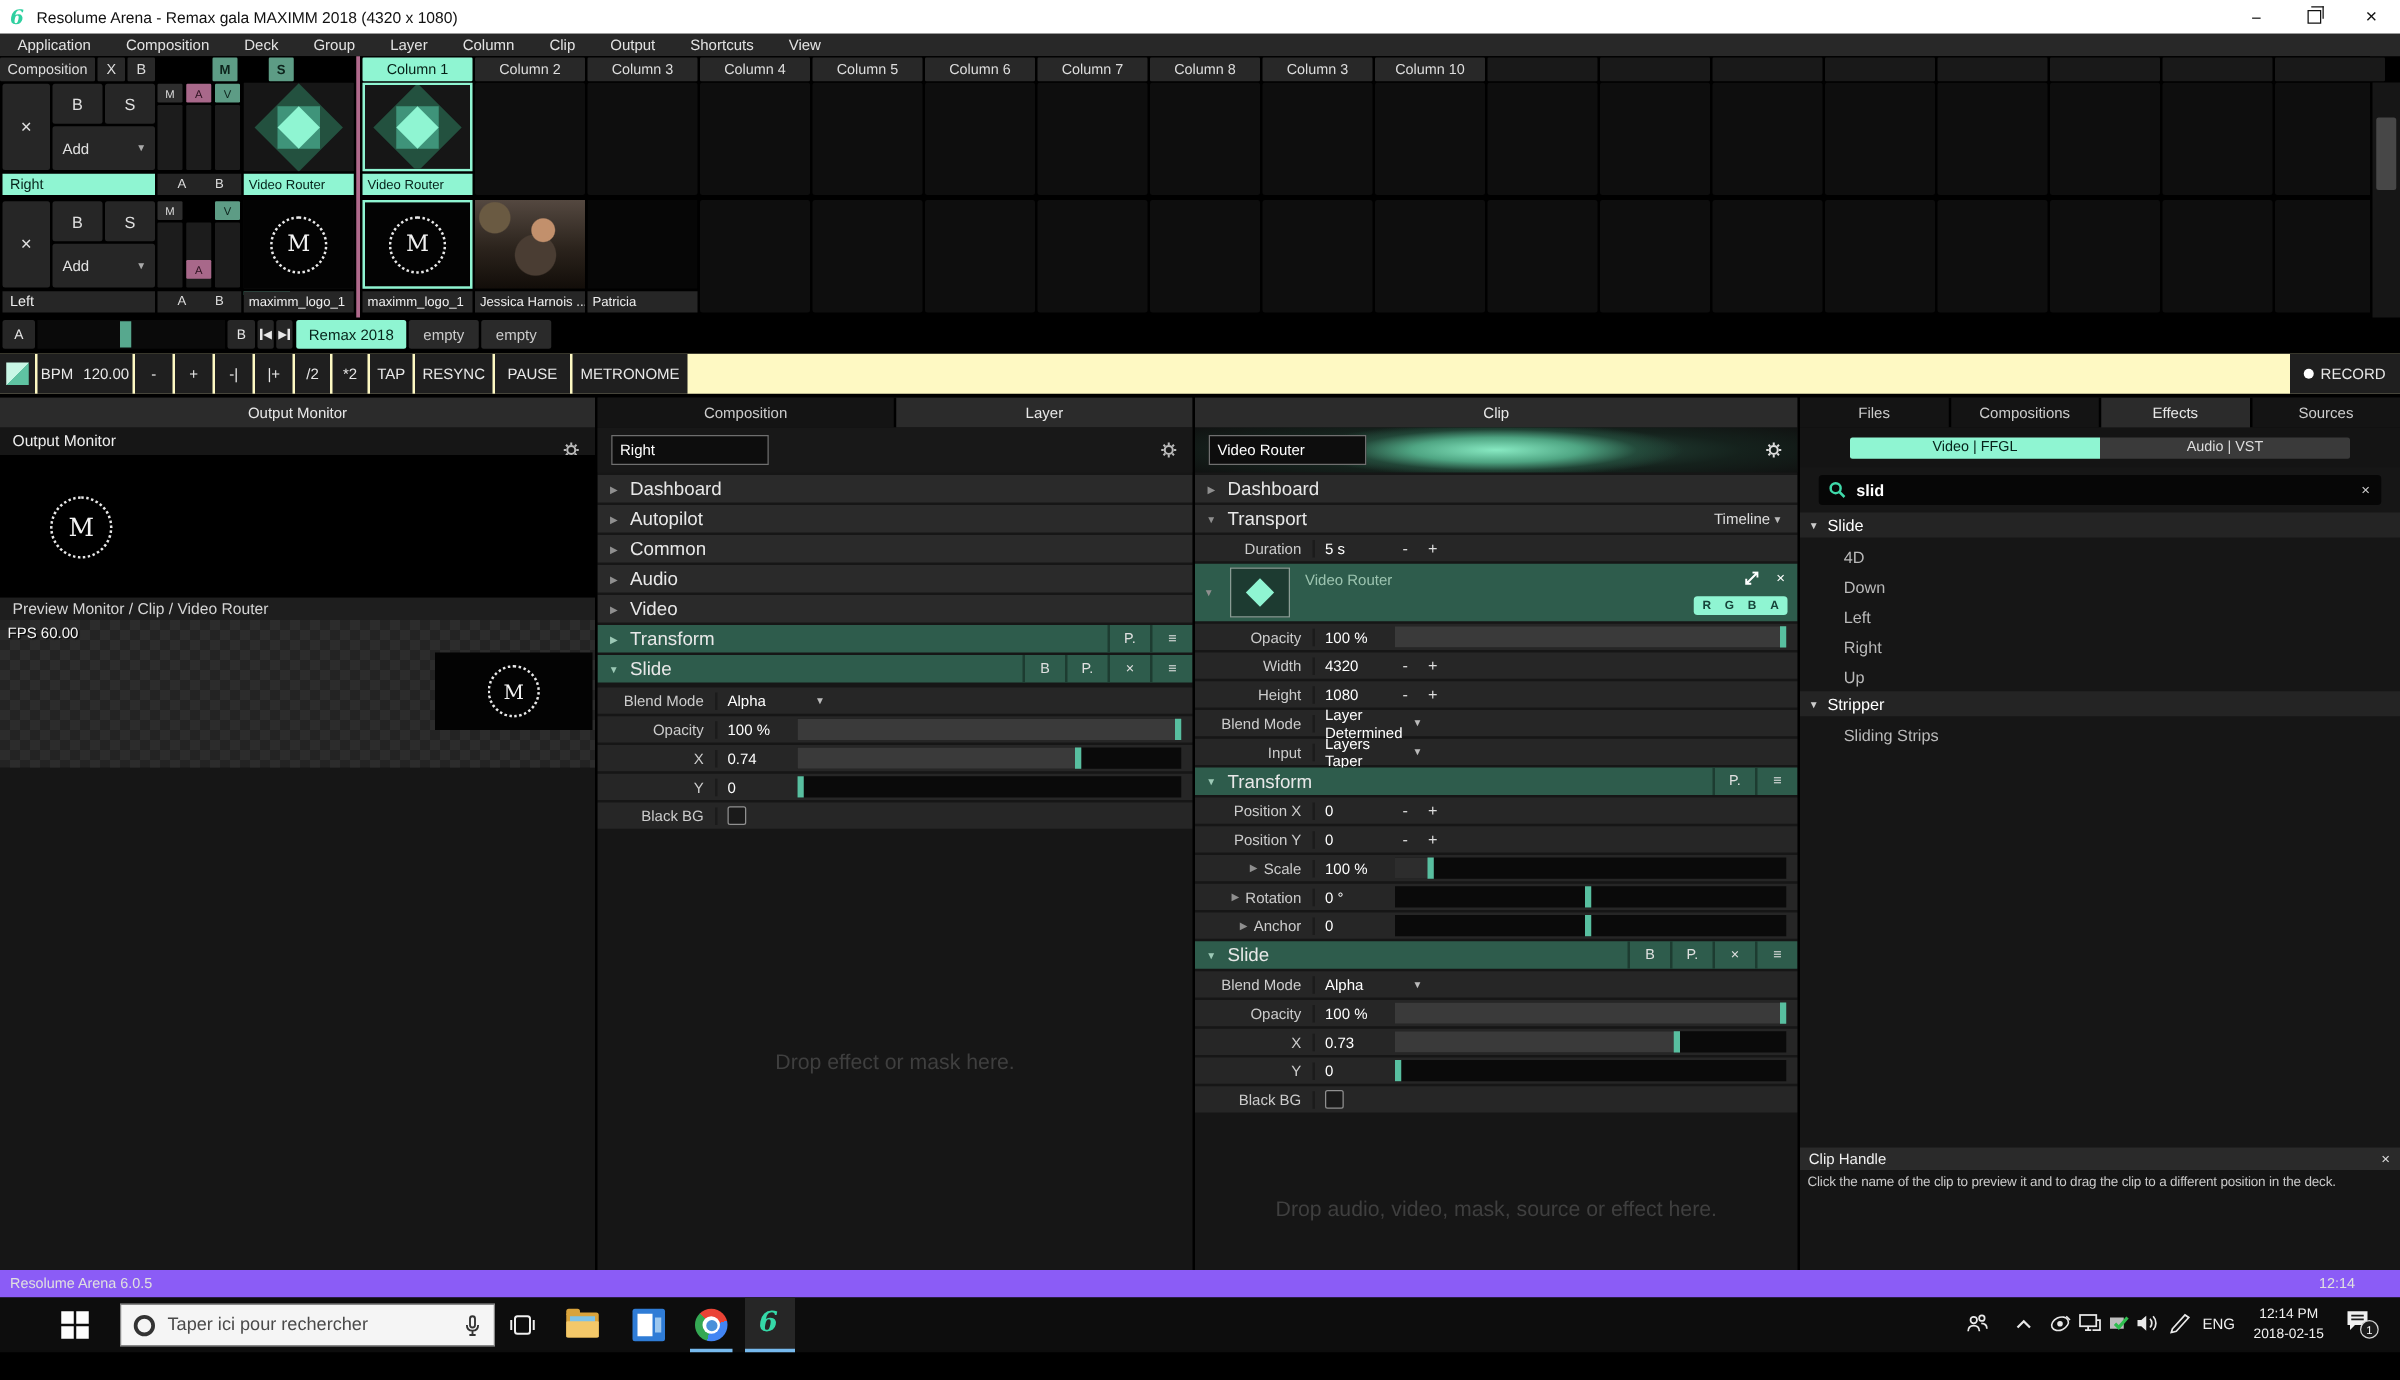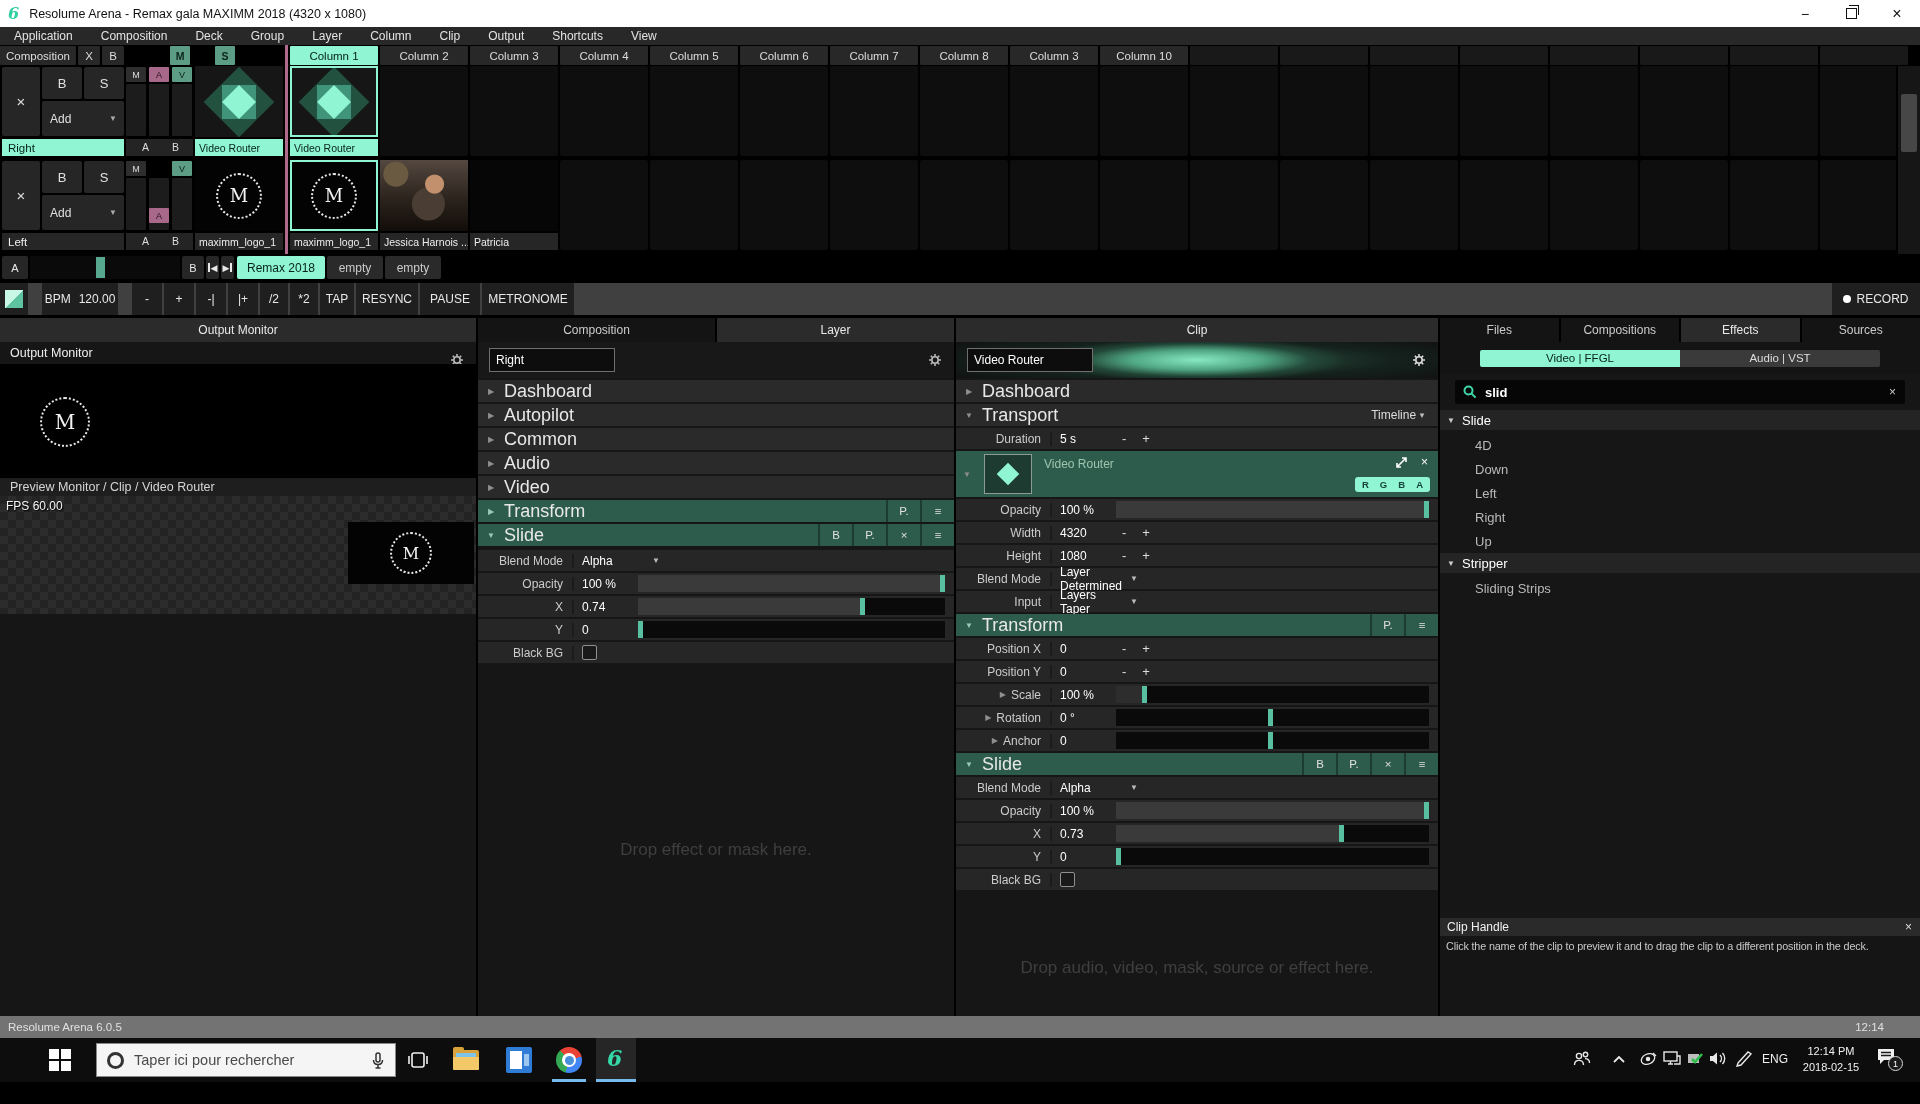--- a/index.html
+++ b/index.html
@@ -62,40 +62,40 @@
   
   #deckrow{left:0;top:256px;width:1920px;height:25px;background:#000;}
   .deck-box{position:absolute;top:0;height:23px;background:#262626;border-radius:2px;color:#e8e8e8;display:flex;align-items:center;justify-content:center;font-size:11px;}
   #xfader-track{position:absolute;left:30px;top:0;width:150px;height:23px;background:#0a0a0a;}
   #xfader-handle{position:absolute;left:66px;top:1px;width:9px;height:21px;background:#57a88e;}
   .skip-ic{display:flex;align-items:center;gap:1px;}
   .skip-bar{width:2px;height:9px;background:#e8e8e8;}
   .skip-tri{font-size:9px;color:#e8e8e8;}
   .deck-tab{position:absolute;top:0;height:23px;border-radius:2px;display:flex;align-items:center;justify-content:center;font-size:12px;}
   
-  #bpmbar{left:0;top:283px;width:1920px;height:32px;background:#404040;display:flex;gap:14px;}
+  #bpmbar{left:0;top:283px;width:1920px;height:32px;background:#fef9c3;display:flex;gap:2px;}
   .bpm-cell{height:32px;background:#1f1f1f;color:#e8e8e8;display:flex;align-items:center;justify-content:center;font-size:12px;}
   #bpm-ind{width:28px;}
   #bpm-ind .sq{width:18px;height:18px;background:linear-gradient(135deg,#c9f7e6 50%,#5fc3a2 50%);}
   #record-cell{margin-left:auto;width:88px;gap:5px;}
   #record-dot{width:8px;height:8px;border-radius:50%;background:#fff;}
   
   .panel{position:absolute;top:318px;height:698px;background:#161616;overflow:hidden;}
   .ptabs{display:flex;height:24px;background:#000;gap:2px;}
   .ptab{flex:1;display:flex;align-items:center;justify-content:center;background:#141414;color:#ccc;font-size:12px;}
   .ptab.active{background:#2b2b2b;color:#e8e8e8;}
   .namerow{position:relative;height:36px;background:#181818;display:flex;align-items:center;}
   .name-input{margin-left:11px;width:118px;height:22px;background:#0d0d0d;border:1px solid #6f6f6f;color:#fff;font-size:12px;padding-left:6px;display:flex;align-items:center;}
   .gear{position:absolute;right:12px;top:11px;}
   .rows{padding:2px 0 0 0;}
   .secrow{position:relative;height:22px;margin-bottom:2px;background:#2a2a2a;display:flex;align-items:center;}
   .secrow.green{background:#2e5c4c;}
   .sec-arrow{width:26px;text-align:center;font-size:8px;color:#8f8f8f;}
   .secrow.green .sec-arrow{color:#9cc9b6;}
-  .sec-label{font-size:18px;color:#e8e8e8;}
+  .sec-label{font-size:15px;color:#e8e8e8;}
   .sec-right{position:absolute;right:0;top:0;height:22px;display:flex;align-items:center;}
   .sec-btn{width:32px;height:22px;display:flex;align-items:center;justify-content:center;color:#e0e0e0;font-size:11.5px;border-left:2px solid #1d3c31;}
   .secrow:not(.green) .sec-btn{border-left:2px solid #1b1b1b;}
   .sec-dd{display:flex;align-items:center;gap:2px;margin-right:12px;color:#ddd;font-size:12px;}
   .dd-arrow{font-size:8px;color:#bbb;}
   .paramrow{height:21px;margin-bottom:2px;background:#262626;display:flex;align-items:center;}
   .p-label{width:96px;text-align:right;padding-right:9px;color:#ccc;font-size:12px;box-sizing:border-box;border-right:2px solid #1b1b1b;flex:none;display:flex;align-items:center;justify-content:flex-end;gap:5px;}
   .p-arrow{font-size:8px;color:#8f8f8f;}
   .p-value{width:56px;padding-left:8px;color:#fff;font-size:12px;flex:none;}
   .p-slider{flex:1;height:17px;margin-right:9px;background:#0a0a0a;position:relative;}
@@ -133,21 +133,21 @@
   #search-clear{position:absolute;right:9px;color:#ccc;font-size:12px;}
   .bgroup{height:20px;background:#242424;display:flex;align-items:center;margin-bottom:3px;}
   .bgroup .sec-arrow{width:22px;color:#ccc;}
   .bgroup-label{color:#fff;font-size:13px;}
   .bitem{height:24px;display:flex;align-items:center;padding-left:35px;color:#b9b9b9;font-size:13px;}
   #clip-handle{position:absolute;left:0;top:600px;width:480px;height:98px;background:#151515;}
   #ch-head{position:relative;height:18px;background:#2a2a2a;display:flex;align-items:center;padding-left:7px;color:#f0f0f0;font-size:12px;}
   #ch-close{position:absolute;right:8px;color:#ddd;}
   #ch-body{padding:4px 6px;color:#c9c9c9;font-size:10.8px;white-space:nowrap;letter-spacing:-0.15px;}
   
-  #statusbar{left:0;top:1016px;width:1920px;height:22px;background:#737373;display:flex;align-items:center;}
+  #statusbar{left:0;top:1016px;width:1920px;height:22px;background:#8b5cf6;display:flex;align-items:center;}
   #status-left{padding-left:8px;font-size:11.5px;color:#e0e0e0;}
   #status-right{margin-left:auto;padding-right:36px;font-size:11.5px;color:#e0e0e0;}
   
   #taskbar{left:0;top:1038px;width:1920px;height:44px;background:#0d0d0d;}
   #start-btn{position:absolute;left:40px;top:0;width:40px;height:44px;display:flex;align-items:center;justify-content:center;}
   .winlogo{display:grid;grid-template-columns:10px 10px;grid-template-rows:10px 10px;gap:2px;}
   .winlogo i{background:#fdfdfd;}
   #tb-search{position:absolute;left:96px;top:5px;width:300px;height:34px;background:#f5f5f5;border:1px solid #888;box-sizing:border-box;display:flex;align-items:center;}
   #cortana-ring{margin-left:10px;width:17px;height:17px;border-radius:50%;border:3px solid #333;box-sizing:border-box;}
   #tb-search-text{margin-left:10px;color:#4a4a4a;font-size:14.5px;}

